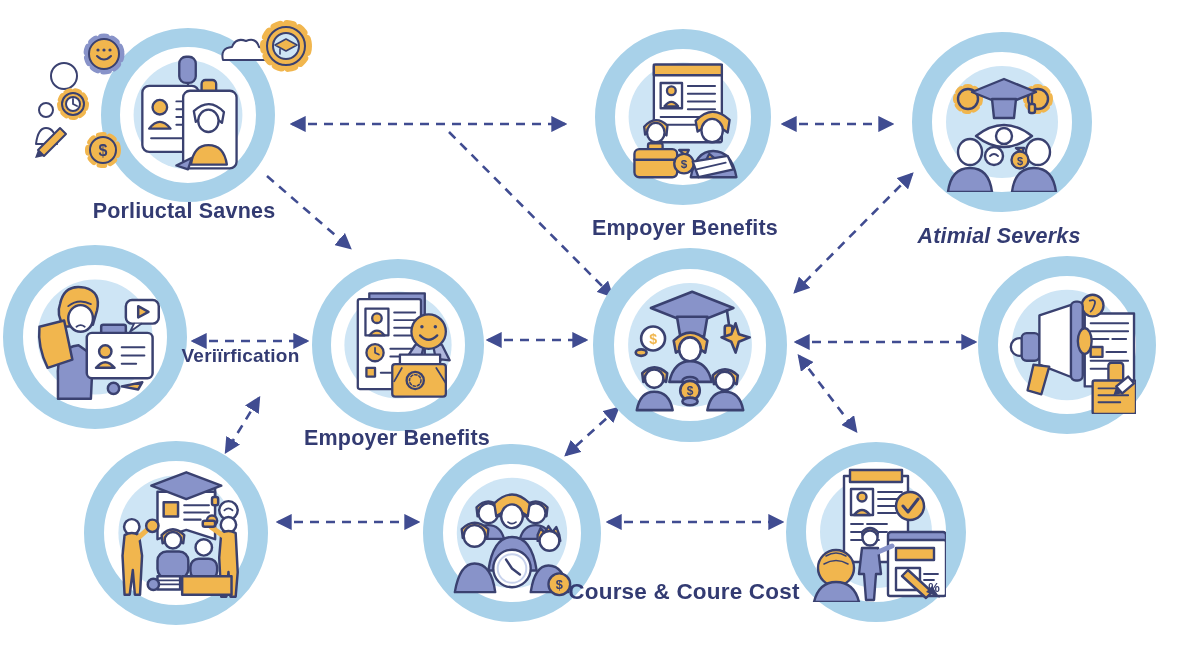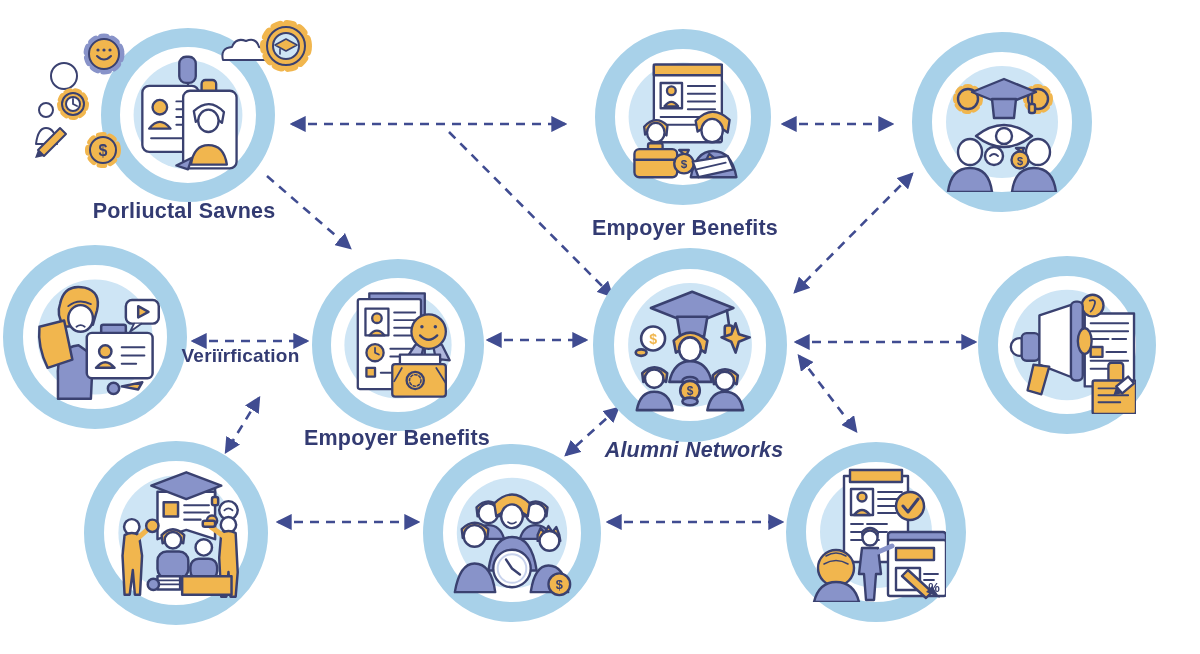--- a/index.html
+++ b/index.html
@@ -348,25 +348,26 @@
       </g>
     </svg>
   </div>
 
   <div class="lbl" style="left:34px;top:197px;width:300px;">
     <div>Porliuctal Savnes</div>
   </div>
   <div class="lbl" style="left:555px;top:214px;width:260px;">
     <div>Empoyer Benefits</div>
   </div>
+  <div class="lbl it" style="left:869px;top:222px;width:260px;">
+    <div>Atimial Severks</div>
+  </div>
   <div class="lbl small" style="left:158px;top:313px;width:165px;">
     <div>Veriïrfication</div>
   </div>
   <div class="lbl" style="left:277px;top:424px;width:240px;">
     <div>Empoyer Benefits</div>
   </div>
-  <div class="lbl it" style="left:574px;top:436px;width:240px;">
-    <div>Alumni Networks</div>
-  </div>
   <div class="lbl big" style="left:534px;top:576px;width:300px;">
+    <div>Course &amp; Coure Cost</div>
   </div>
 
 </div>
 
 </body></html>

